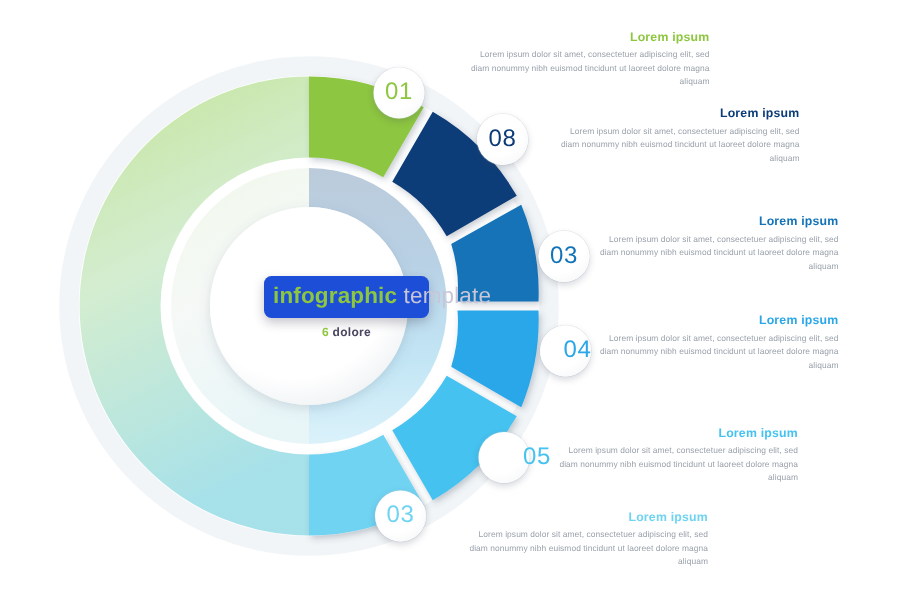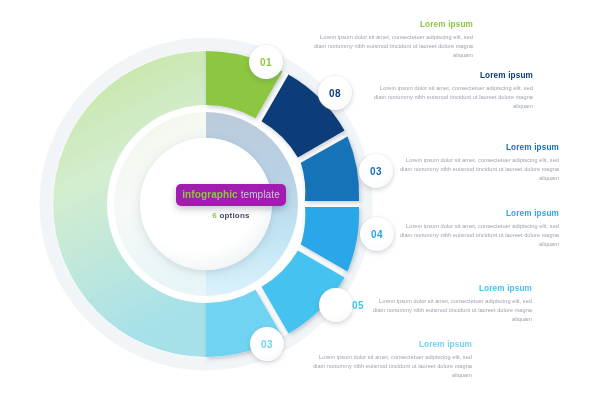--- a/index.html
+++ b/index.html
@@ -37,44 +37,43 @@
   #blk6{left:312px;top:340px;}
 
   
   .marker{
     position:absolute;
     width:34px;height:34px;
     border-radius:50%;
     background:radial-gradient(circle at 38% 32%,#ffffff 0%,#ffffff 55%,#f2f4f6 100%);
     box-shadow:0 2px 5px rgba(60,70,90,.22), 0 0 0 .5px rgba(200,207,215,.35);
     display:flex;align-items:center;justify-content:center;
-    font-size:10px;
+    font-size:16px;
     letter-spacing:.4px;
-    font-weight:bold;
   }
   #mk1{left:249px;top:45px;}
   #mk2{left:318px;top:76px;}
   #mk3{left:359px;top:154px;}
   #mk4{left:360px;top:217px;}
   #mk5{left:319px;top:288px;}
   #mk6{left:250px;top:327px;}
 
   
   #center-badge{
     position:absolute;
     left:176px;top:184px;
     width:110px;
     text-align:center;
   }
   .badge-pill{
-    background:#a21caf;
+    background:#1d4ed8;
     border-radius:5px;
     padding:5px 6px 6px 6px;
     box-shadow:0 3px 7px rgba(45,43,70,.28);
-    font-size:10px;
+    font-size:15px;
     white-space:nowrap;
     letter-spacing:.1px;
   }
   .badge-pill .b1{color:#8dc63f;font-weight:bold;}
   .badge-pill .b2{color:#c9c6d6;font-weight:normal;}
   .badge-sub{
     margin-top:5px;
     font-size:8px;
     font-weight:bold;
     color:#4a4860;
@@ -145,35 +144,35 @@
 
     <circle cx="206" cy="204" r="66" fill="url(#coreGrad)" filter="url(#softShadow)"></circle>
   </svg>
 
   <div id="center-badge">
     <div class="badge-pill">
       <span class="b1">infographic</span><span class="b2">&nbsp;</span><span class="b2">template</span>
     </div>
     <div class="badge-sub">
       <span class="num">6</span>
-      <span>options</span>
+      <span>dolore</span>
     </div>
   </div>
 
   <div class="marker" id="mk1">
     <span style="color: rgb(141, 198, 63);">01</span>
   </div>
   <div class="marker" id="mk2">
     <span style="color: rgb(11, 60, 120);">08</span>
   </div>
   <div class="marker" id="mk3">
     <span style="color: rgb(18, 115, 184);">03</span>
   </div>
   <div class="marker" id="mk4">
-    <span style="color: rgb(41, 167, 232);">04</span>
+    <span style="color: rgb(41, 167, 232); padding-left: 16px;">04</span>
   </div>
   <div class="marker" id="mk5">
     <span style="color: rgb(69, 194, 240); padding-left: 44px;">05</span>
   </div>
   <div class="marker" id="mk6">
     <span style="color: rgb(111, 211, 242);">03</span>
   </div>
 
   <div class="block" id="blk1">
     <h3 style="color: rgb(141, 198, 63);">Lorem ipsum</h3>

